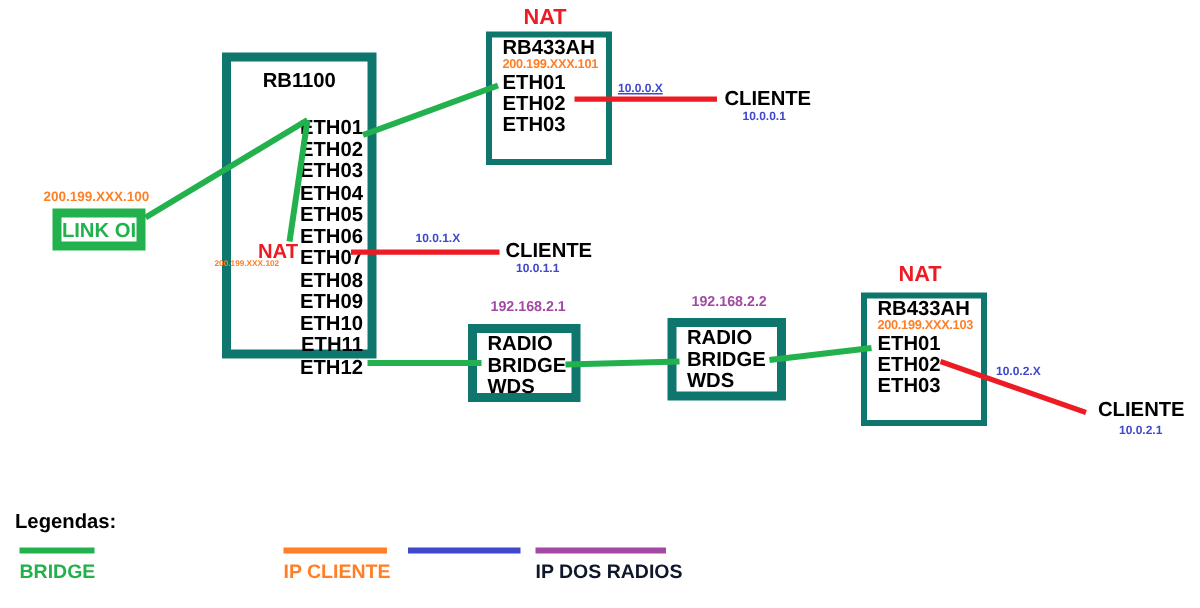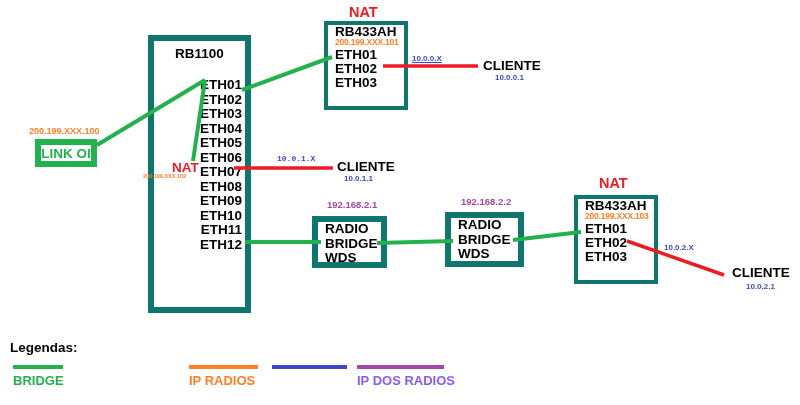--- a/index.html
+++ b/index.html
@@ -41,21 +41,21 @@
       <line x1="383" y1="66" x2="478" y2="66" stroke="#ED1C24" stroke-width="3.5" stroke-linecap="butt"></line>
       <line x1="234" y1="168" x2="333" y2="168" stroke="#ED1C24" stroke-width="3.5" stroke-linecap="butt"></line>
       <line x1="627" y1="241" x2="724" y2="275" stroke="#ED1C24" stroke-width="3.5" stroke-linecap="butt"></line>
     </svg>
 
   <div class="lbl" style="left: 29px; top: 127px; font-size: 9px; color: rgb(255, 127, 39);">200.199.XXX.100</div>
   <div class="box linkoi-box" style="left: 35px; top: 139px; width: 62px; height: 28px; border-color: rgb(34, 177, 76);">
     <span style="color: rgb(34, 177, 76);">LINK OI</span>
   </div>
 
-  <div class="box" style="left:148px;top:35px;width:103px;height:278px;">
+  <div class="box" style="left:148px;top:35px;width:103px;height:204px;">
     <div class="rb-title">RB1100</div>
     <div class="rb-ports">
       <span>ETH01</span>
       <span>ETH02</span>
       <span>ETH03</span>
       <span>ETH04</span>
       <span>ETH05</span>
       <span>ETH06</span>
       <span>ETH07</span>
       <span>ETH08</span>
@@ -78,21 +78,21 @@
         <span>ETH02</span>
         <span>ETH03</span>
       </div>
     </div>
   </div>
 
   <div class="lbl" style="left: 412px; top: 55px; font-size: 8px; color: rgb(63, 72, 204); text-decoration: underline;">10.0.0.X</div>
   <div class="lbl" style="left:483px;top:59px;font-size:13.5px;">CLIENTE</div>
   <div class="lbl" style="left: 495px; top: 74px; font-size: 8px; color: rgb(63, 72, 204);">10.0.0.1</div>
 
-  <div class="lbl" style="left: 277px; top: 155px; font-size: 8px; color: rgb(63, 72, 204); font-family: Liberation Mono, monospace;">10.0.1.X</div>
+  <div class="lbl" style="left: 277px; top: 155px; font-size: 8px; color: rgb(63, 72, 204);">10.0.1.X</div>
   <div class="lbl" style="left:337px;top:160px;font-size:13.5px;">CLIENTE</div>
   <div class="lbl" style="left: 344px; top: 175px; font-size: 8px; color: rgb(63, 72, 204);">10.0.1.1</div>
 
   <div class="lbl" style="left: 327px; top: 200px; font-size: 9.5px; color: rgb(163, 73, 164);">192.168.2.1</div>
   <div class="box" style="left:312px;top:216px;width:75px;height:52px;">
     <div class="radio-inner">
       <span>RADIO</span>
       <span>BRIDGE</span>
       <span>WDS</span>
     </div>
@@ -125,24 +125,24 @@
   <div class="lbl" style="left: 746px; top: 283px; font-size: 8px; color: rgb(63, 72, 204);">10.0.2.1</div>
 
   <div class="lbl" style="left:10px;top:341px;font-size:13.5px;">Legendas:</div>
 
   <div class="legend-item" style="left:13px;">
     <div class="legend-swatch" style="width: 50px; background: rgb(34, 177, 76);"></div>
     <div class="legend-label" style="color: rgb(34, 177, 76);">BRIDGE</div>
   </div>
   <div class="legend-item" style="left:189px;">
     <div class="legend-swatch" style="width: 69px; background: rgb(255, 127, 39);"></div>
-    <div class="legend-label" style="color: rgb(255, 127, 39);">IP RADIOS</div>
+    <div class="legend-label" style="color: rgb(255, 127, 39);">IP CLIENTE</div>
   </div>
   <div class="legend-item" style="left:272px;">
     <div class="legend-swatch" style="width: 75px; background: rgb(63, 72, 204);"></div>
     <div class="legend-label" style="color: rgb(63, 72, 204); margin-top: 48px;">IP LOCAL</div>
   </div>
   <div class="legend-item" style="left:357px;">
     <div class="legend-swatch" style="width: 87px; background: rgb(163, 73, 164);"></div>
-    <div class="legend-label" style="color: #8b5cf6;">IP DOS RADIOS</div>
+    <div class="legend-label" style="color: #0f172a;">IP DOS RADIOS</div>
   </div>
 
 </div>
 
 </body></html>

